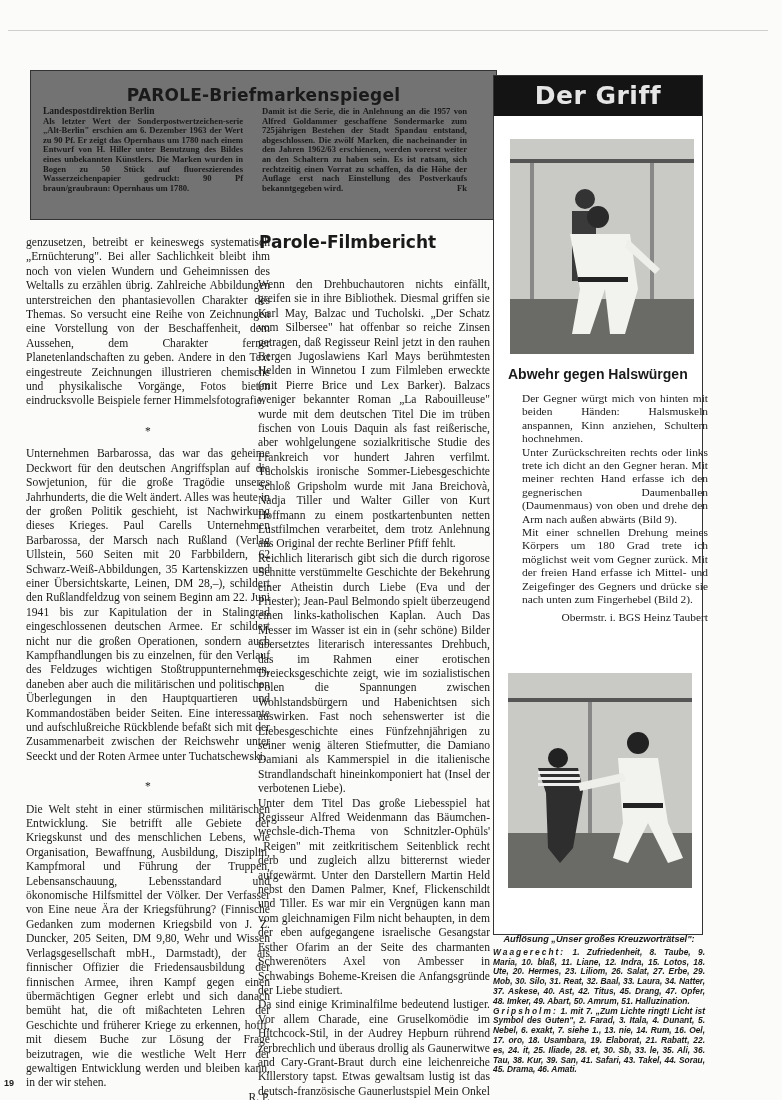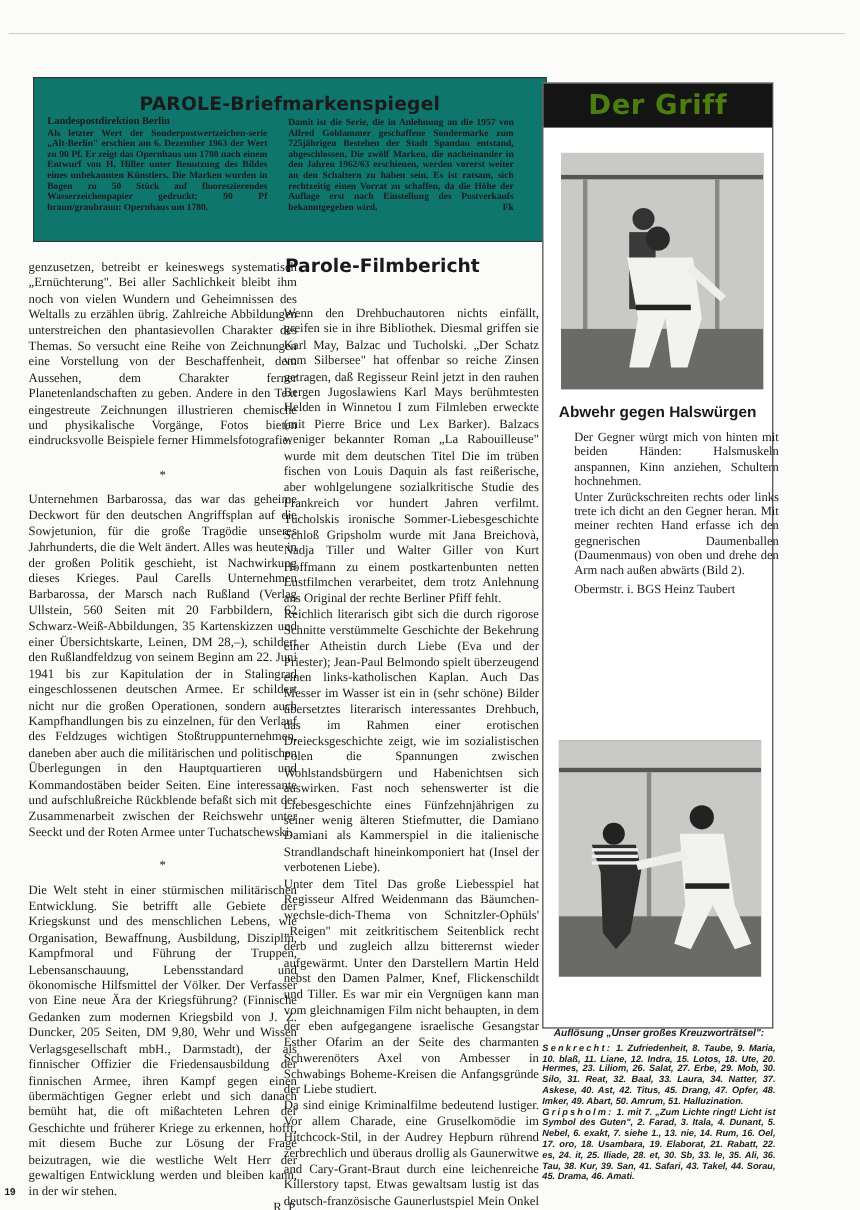--- a/index.html
+++ b/index.html
@@ -1,40 +1,40 @@
 <!DOCTYPE html>
 <html><head>
 <meta charset="utf-8">
 <style>
   html, body { margin:0; padding:0; }
   body { width:782px; height:1100px; background:#fbfbf9; position:relative; overflow:hidden; color:#1a1a1a; }
   .topline { position:absolute; left:8px; top:30px; width:760px; height:1px; background:#cfcfcf; }
-  .stamp-box { position:absolute; left:30px; top:70px; width:467px; height:150px; border:1.5px solid #333; background:#0f766e; box-sizing:border-box; }
+  .stamp-box { position:absolute; left:30px; top:70px; width:467px; height:150px; border:1.5px solid #333; background:#737373; box-sizing:border-box; }
   .stamp-title { position:absolute; left:0; right:0; top:14px; text-align:center; font-family:"DejaVu Sans", sans-serif; font-weight:bold; font-size:17px; letter-spacing:0.2px; }
   .stamp-col { position:absolute; top:36px; width:200px; font-family:Liberation Serif, serif; font-weight:bold; font-size:8.6px; line-height:9.6px; text-align:justify; }
   .stamp-col.left { left:12px; }
   .stamp-col.right { left:231px; width:205px; }
   .stamp-col .head { display:block; font-size:9.5px; }
   .sig { float:right;padding-left:20px; }
   .body-col { position:absolute; font-family:"Liberation Serif", serif; font-size:11.6px; line-height:14.4px; text-align:justify; }
   .col1 { left:26px; top:236px; width:244px; }
   .col2 { left:258px; top:278px; width:232px; }
   .col1 p, .col2 p { margin:0; }
   .star { text-align:center; margin:16px 0 8px 0; }
   .film-title { position:absolute; left:259px; top:232px; font-family:"DejaVu Sans", sans-serif; font-weight:bold; font-size:17px;text-align:right; }
   .pagenum { position:absolute; left:4px; top:1078px; font-family:"Liberation Sans", sans-serif; font-weight:bold; font-size:9px; }
   .griff-box { position:absolute; left:493px; top:75px; width:210px; height:860px; border:1.5px solid #333; box-sizing:border-box; background:#fff; }
-  .griff-header { position:absolute; left:0; top:0; right:0; height:40px; background:#141414; color:#4d7c0f; text-align:center; font-family:"DejaVu Sans", sans-serif; font-weight:bold; font-size:25px; line-height:40px; letter-spacing:0.5px; }
+  .griff-header { position:absolute; left:0; top:0; right:0; height:40px; background:#141414; color:#e5e5e5; text-align:center; font-family:"DejaVu Sans", sans-serif; font-weight:bold; font-size:25px; line-height:40px; letter-spacing:0.5px; }
   .photo { position:absolute; background:#8a8a8a; overflow:hidden; }
   .photo1 { left:16px; top:63px; width:184px; height:215px; }
   .photo2 { left:14px; top:597px; width:184px; height:215px; }
   .griff-sub { position:absolute; left:14px; top:290px; font-family:"Liberation Sans", sans-serif; font-weight:bold; font-size:14px; }
   .griff-text { position:absolute; left:28px; top:316px; width:186px; font-family:"Liberation Serif", serif; font-size:11.4px; line-height:13.4px; text-align:justify; }
   .griff-text p { margin:0; }
-  .author { margin-top:4px !important; }
+  .author { text-align:right; margin-top:4px !important; }
   .cross { position:absolute; left:493px; top:935px; width:212px; font-family:"Liberation Sans", sans-serif; font-weight:bold; font-size:8.4px; line-height:9.8px; text-align:justify;font-style:italic; }
   .cross .ctitle { text-align:center; font-size:9.2px; margin-bottom:3px; }
   .spaced { letter-spacing:2px; }
 </style>
 </head>
 <body>
 
 <div class="topline"></div>
 
 <div class="stamp-box">
@@ -79,21 +79,22 @@
       <rect x="62" y="72" width="24" height="70" fill="#3a3a3a"></rect>
       <circle cx="88" cy="78" r="11" fill="#2a2a2a"></circle>
       <path d="M60 95 L120 95 L128 150 L115 195 L100 195 L95 150 L80 195 L62 195 L70 150 Z" fill="#f2f2ef"></path>
       <rect x="68" y="138" width="50" height="5" fill="#222"></rect>
       <path d="M118 100 L150 130 L145 135 L115 108 Z" fill="#eeeeea"></path>
     </svg>
   </div>
   <div class="griff-sub">Abwehr gegen Halswürgen</div>
   <div class="griff-text">
     <p>Der Gegner würgt mich von hinten mit beiden Händen: Halsmuskeln anspannen, Kinn anziehen, Schultern hochnehmen.</p>
-    <p>Unter Zurückschreiten rechts oder links trete ich dicht an den Gegner heran. Mit meiner rechten Hand erfasse ich den gegnerischen Daumenballen (Daumenmaus) von oben und drehe den Arm nach außen abwärts (Bild 2).</p>
+    <p>Unter Zurückschreiten rechts oder links trete ich dicht an den Gegner heran. Mit meiner rechten Hand erfasse ich den gegnerischen Daumenballen (Daumenmaus) von oben und drehe den Arm nach außen abwärts (Bild 9).</p>
+    <p>Mit einer schnellen Drehung meines Körpers um 180 Grad trete ich möglichst weit vom Gegner zurück. Mit der freien Hand erfasse ich Mittel- und Zeigefinger des Gegners und drücke sie nach unten zum Fingerhebel (Bild 2).</p>
     <p class="author">Obermstr. i. BGS Heinz Taubert</p>
   </div>
   <div class="photo photo2">
     <svg width="184" height="215" viewBox="0 0 184 215">
       <rect width="184" height="215" fill="#c9c9c6"></rect>
       <rect x="0" y="25" width="184" height="4" fill="#555"></rect>
       <rect x="80" y="29" width="4" height="140" fill="#888"></rect>
       <rect x="0" y="160" width="184" height="55" fill="#6a6a66"></rect>
       <circle cx="50" cy="85" r="10" fill="#222"></circle>
       <path d="M30 95 L70 95 L75 118 L65 175 L52 190 L40 175 L38 120 Z" fill="#2e2e2e"></path>
@@ -104,21 +105,21 @@
       <path d="M110 85 L150 85 L160 150 L175 185 L160 190 L140 150 L120 190 L105 185 L115 150 Z" fill="#f2f2ef"></path>
       <rect x="115" y="130" width="40" height="5" fill="#222"></rect>
       <path d="M70 110 L115 100 L118 108 L72 118 Z" fill="#eeeeea"></path>
     </svg>
   </div>
 </div>
 
 <div class="cross">
   <div class="ctitle">Auflösung „Unser großes Kreuzworträtsel":</div>
   <div>
-    <span class="spaced">Senkrecht:</span>
+    <span class="spaced">Waagerecht:</span>
     <span>1. Zufriedenheit, 8. Taube, 9. Maria, 10. blaß, 11. Liane, 12. Indra, 15. Lotos, 18. Ute, 20. Hermes, 23. Liliom, 26. Salat, 27. Erbe, 29. Mob, 30. Silo, 31. Reat, 32. Baal, 33. Laura, 34. Natter, 37. Askese, 40. Ast, 42. Titus, 45. Drang, 47. Opfer, 48. Imker, 49. Abart, 50. Amrum, 51. Halluzination.</span>
   </div>
   <div>
     <span class="spaced">Gripsholm:</span>
     <span>1. mit 7. „Zum Lichte ringt! Licht ist Symbol des Guten", 2. Farad, 3. Itala, 4. Dunant, 5. Nebel, 6. exakt, 7. siehe 1., 13. nie, 14. Rum, 16. Oel, 17. oro, 18. Usambara, 19. Elaborat, 21. Rabatt, 22. es, 24. it, 25. Iliade, 28. et, 30. Sb, 33. le, 35. Ali, 36. Tau, 38. Kur, 39. San, 41. Safari, 43. Takel, 44. Sorau, 45. Drama, 46. Amati.</span>
   </div>
 </div>
 
 <div class="pagenum">19</div>
 

